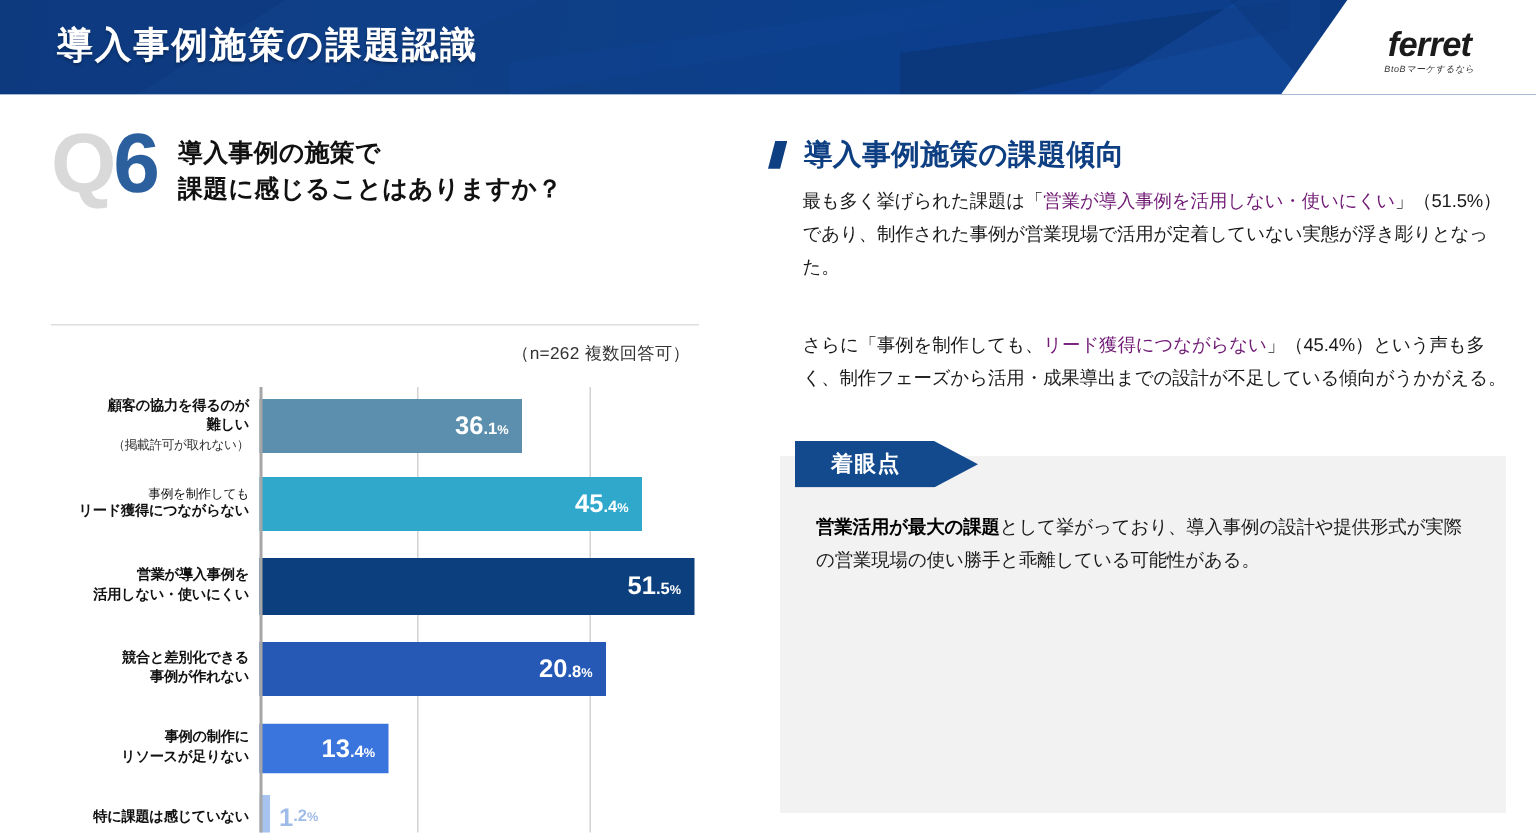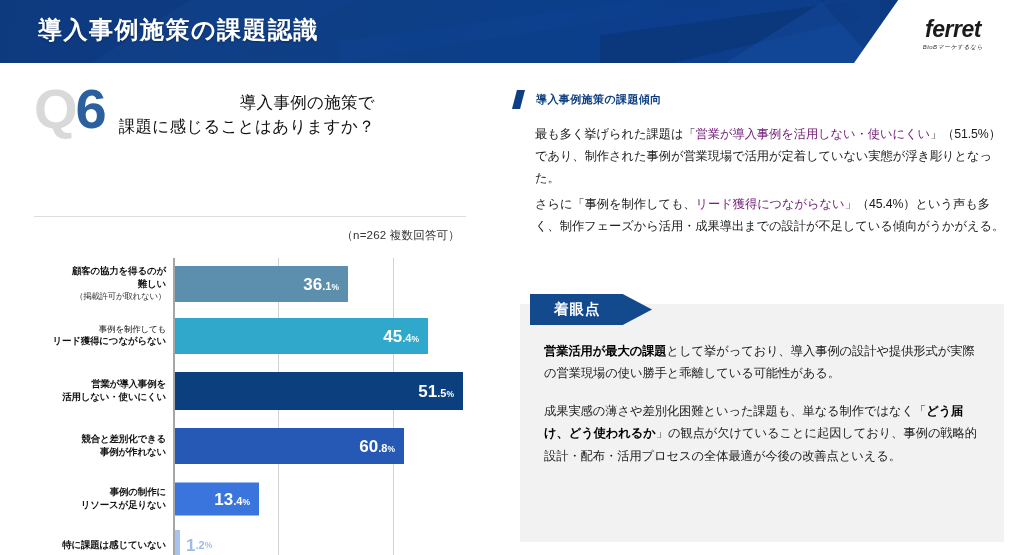--- a/index.html
+++ b/index.html
@@ -33,21 +33,21 @@
   .logo-sub{font-size:6px;color:#333;letter-spacing:0.4px;margin-top:3px;line-height:1;}
   .header-rule{position:absolute;left:0;top:63px;width:1024px;height:3px;background:#ffffff;}
 
   
   .left{position:absolute;left:0;top:66px;width:498px;height:489px;}
 
   .qblock{position:absolute;left:34px;top:18px;display:flex;align-items:flex-start;}
   .q-mark{font-size:56px;font-weight:bold;line-height:.88;letter-spacing:-2px;}
   .q-letter{color:#d9d9d9;}
   .q-num{color:#2c5f9e;}
-  .q-text{margin-left:14px;padding-top:6px;font-size:16.5px;font-weight:normal;color:#111;line-height:1.48;letter-spacing:.3px;text-align:right;}
+  .q-text{margin-left:14px;padding-top:6px;font-size:16.5px;font-weight:bold;color:#111;line-height:1.48;letter-spacing:.3px;}
 
   .q-rule{position:absolute;left:34px;top:150px;width:432px;height:1px;background:#dddddd;}
   .n-note{position:absolute;right:38px;top:162px;font-size:11.5px;color:#333;letter-spacing:.2px;}
 
   
   .chart{position:absolute;left:0;top:190px;width:498px;height:345px;}
   .axis-line{position:absolute;left:173px;top:2px;width:1.5px;height:340px;background:#a6a6a6;}
   .gridline{position:absolute;top:2px;width:1px;height:340px;background:#d2d2d2;}
 
   .row{position:absolute;left:0;width:498px;display:flex;align-items:center;}
@@ -73,26 +73,26 @@
     display:flex;align-items:center;line-height:1;white-space:nowrap;font-weight:bold;
   }
 
   
   .right{position:absolute;left:500px;top:66px;width:524px;height:489px;}
   .r-head{position:absolute;left:12px;top:24px;display:flex;align-items:center;}
   .slash{
     width:13px;height:19px;background:#0e3f82;margin-right:11px;
     clip-path:polygon(38% 0,100% 0,62% 100%,0 100%);
   }
-  .r-title{font-size:11px;font-weight:bold;color:#0e3f82;letter-spacing:.4px;}
+  .r-title{font-size:19px;font-weight:bold;color:#0e3f82;letter-spacing:.4px;}
 
   .para{position:absolute;left:35px;width:470px;font-size:12.3px;color:#1a1a1a;line-height:1.78;letter-spacing:-0.1px;}
   .para b{font-weight:normal;color:#701a75;}
   .p1{top:58px;}
-  .p2{top:128px;}
+  .p2{top:154px;}
 
   .focus{position:absolute;left:20px;top:238px;width:484px;height:238px;background:#f2f2f2;}
   .badge{
     position:absolute;left:10px;top:-10px;height:31px;width:122px;background:#134a8e;
     clip-path:polygon(0 0,76% 0,100% 50%,76% 100%,0 100%);
     display:flex;align-items:center;
   }
   .badge span{color:#fff;font-size:14.5px;font-weight:bold;letter-spacing:1px;margin-left:24px;}
   .focus-body{position:absolute;left:24px;top:36px;width:440px;}
   .focus-p{font-size:12.3px;color:#1a1a1a;line-height:1.82;letter-spacing:-0.1px;}
@@ -181,21 +181,21 @@
         </div>
       </div>
 
       <div class="row" style="top:166px;height:48px;">
         <div class="cat">
           <span>競合と差別化できる</span><br>
           <span>事例が作れない</span>
         </div>
         <div class="bar-area">
           <div class="bar" style="width:231px;height:36px;background:#2559b5;">
-            <span class="val"><span class="big">60</span><span class="small">.8</span><span class="pct">%</span></span>
+            <span class="val"><span class="big">20</span><span class="small">.8</span><span class="pct">%</span></span>
           </div>
         </div>
       </div>
 
       <div class="row" style="top:220px;height:46px;">
         <div class="cat">
           <span>事例の制作に</span><br>
           <span>リソースが足りない</span>
         </div>
         <div class="bar-area">
@@ -233,18 +233,17 @@
     <div class="para p1"><span>最も多く挙げられた課題は「</span><b>営業が導入事例を活用しない・使いにくい</b><span>」（51.5%）であり、制作された事例が営業現場で活用が定着していない実態が浮き彫りとなった。</span></div>
 
     <div class="para p2"><span>さらに「事例を制作しても、</span><b>リード獲得につながらない</b><span>」（45.4%）という声も多く、制作フェーズから活用・成果導出までの設計が不足している傾向がうかがえる。</span></div>
 
     <div class="focus">
       <div class="badge">
         <span>着眼点</span>
       </div>
       <div class="focus-body">
         <div class="focus-p"><b>営業活用が最大の課題</b><span>として挙がっており、導入事例の設計や提供形式が実際の営業現場の使い勝手と乖離している可能性がある。</span></div>
-        <div class="focus-p"><span>成果実感の薄さや差別化困難といった課題も、単なる制作ではなく「</span><b>どう届け、どう使われるか</b><span>」の観点が欠けていることに起因しており、事例の戦略的設計・配布・活用プロセスの全体最適が今後の改善点といえる。</span></div>
       </div>
     </div>
   </div>
 
 </div>
 
 </body></html>

